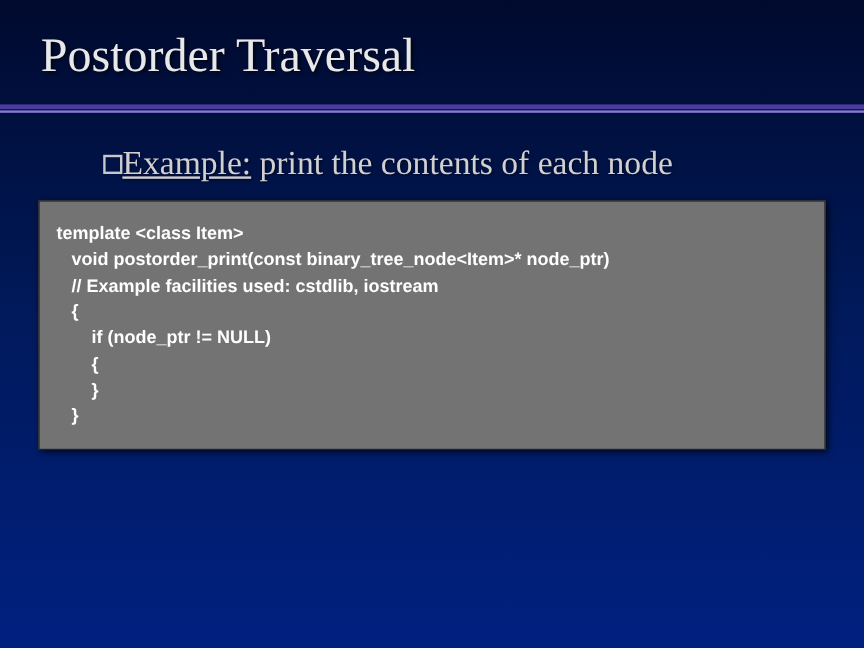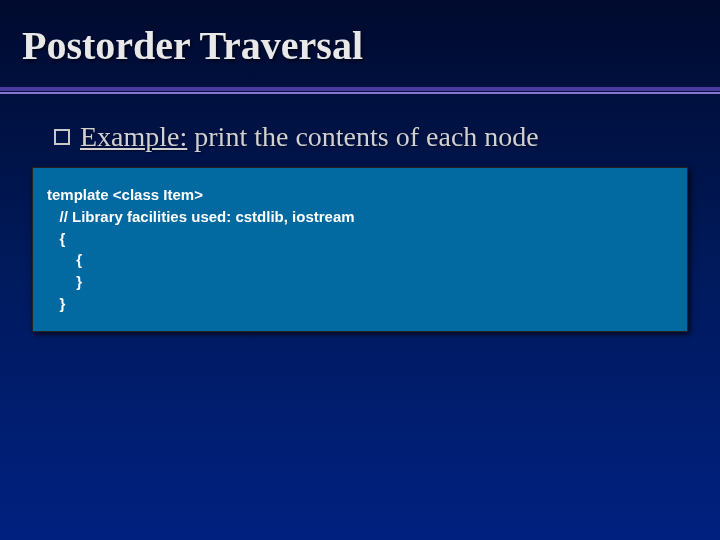--- a/index.html
+++ b/index.html
@@ -7,22 +7,22 @@
     width: 720px;
     height: 540px;
     background: linear-gradient(180deg, #000a2e 0%, #001a5c 50%, #002080 100%);
     font-family: Georgia, 'Times New Roman', serif;
     overflow: hidden;
     position: relative;
   }
   .slide-title {
     color: #e8e8e8;
     font-size: 40px;
-    font-weight: bold;
-    padding: 22px 0 0 22px;
+    font-weight: normal;
+    padding: 22px 0 0 34px;
     text-shadow: 2px 2px 3px rgba(0,0,0,0.6);
   }
   .divider {
     margin-top: 18px;
     height: 10px;
     position: relative;
   }
   .divider .line-top {
     height: 4px;
     background: #4a3c9e;
@@ -30,22 +30,22 @@
   }
   .divider .line-thin {
     height: 2px;
     background: #8878d0;
     width: 100%;
     margin-top: 1px;
   }
   .bullet-row {
     display: flex;
     align-items: center;
-    margin: 24px 0 0 54px;
-    gap: 10px;
+    margin: 24px 0 0 86px;
+    gap: 0;
   }
   .bullet-icon {
     width: 16px;
     height: 16px;
     border: 2px solid #c8c8c8;
     background: transparent;
     flex-shrink: 0;
   }
   .bullet-underline {
     color: #d0d0d0;
@@ -53,21 +53,21 @@
     text-decoration: underline;
     text-shadow: 1px 1px 2px rgba(0,0,0,0.5);
   }
   .bullet-rest {
     color: #d0d0d0;
     font-size: 28px;
     text-shadow: 1px 1px 2px rgba(0,0,0,0.5);
   }
   .code-box {
     margin: 14px 32px 0 32px;
-    background: #0369a1;
+    background: #737373;
     border: 1px solid #222;
     padding: 16px 16px 16px 14px;
     box-shadow: 2px 2px 6px rgba(0,0,0,0.8);
   }
   .code-line {
     color: #ffffff;
     font-family: Arial, Helvetica, sans-serif;
     font-size: 15px;
     font-weight: bold;
     white-space: pre;
@@ -86,18 +86,20 @@
 
 <div class="bullet-row">
   <span class="bullet-icon"></span>
   <span>
     <span class="bullet-underline">Example:</span><span class="bullet-rest"> print the contents of each node</span>
   </span>
 </div>
 
 <div class="code-box">
   <div class="code-line">template &lt;class Item&gt;</div>
-  <div class="code-line">   // Library facilities used: cstdlib, iostream</div>
+  <div class="code-line">   void postorder_print(const binary_tree_node&lt;Item&gt;* node_ptr)</div>
+  <div class="code-line">   // Example facilities used: cstdlib, iostream</div>
   <div class="code-line">   {</div>
+  <div class="code-line">       if (node_ptr != NULL)</div>
   <div class="code-line">       {</div>
   <div class="code-line">       }</div>
   <div class="code-line">   }</div>
 </div>
 
 </body></html>

